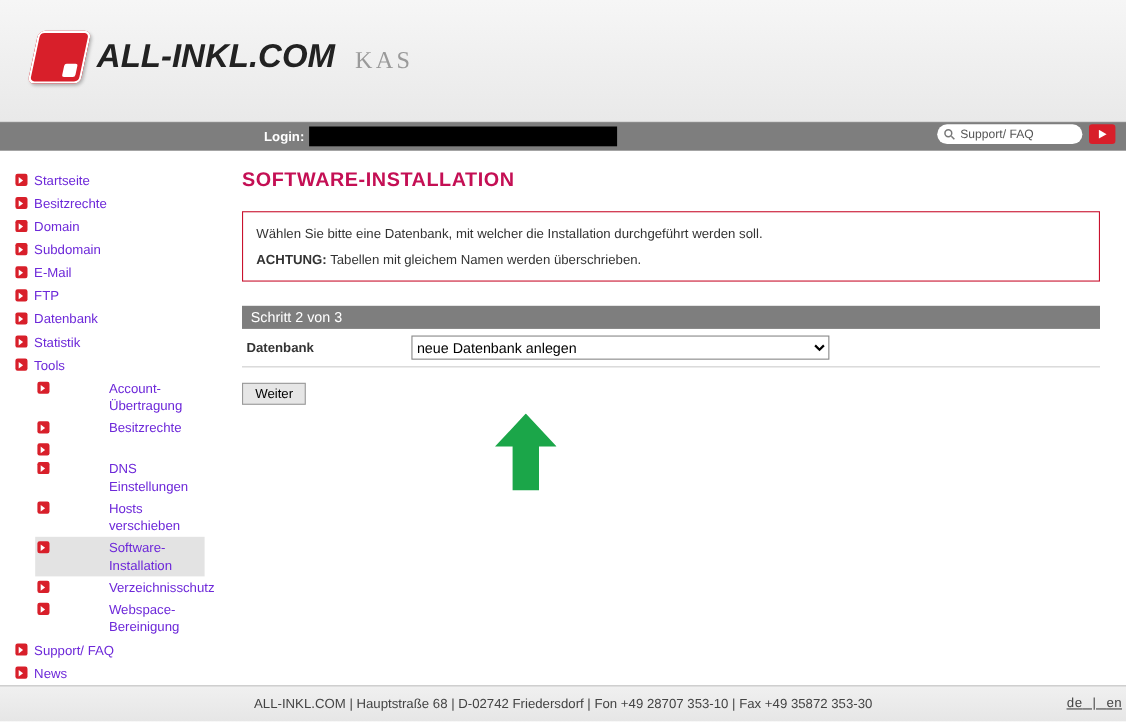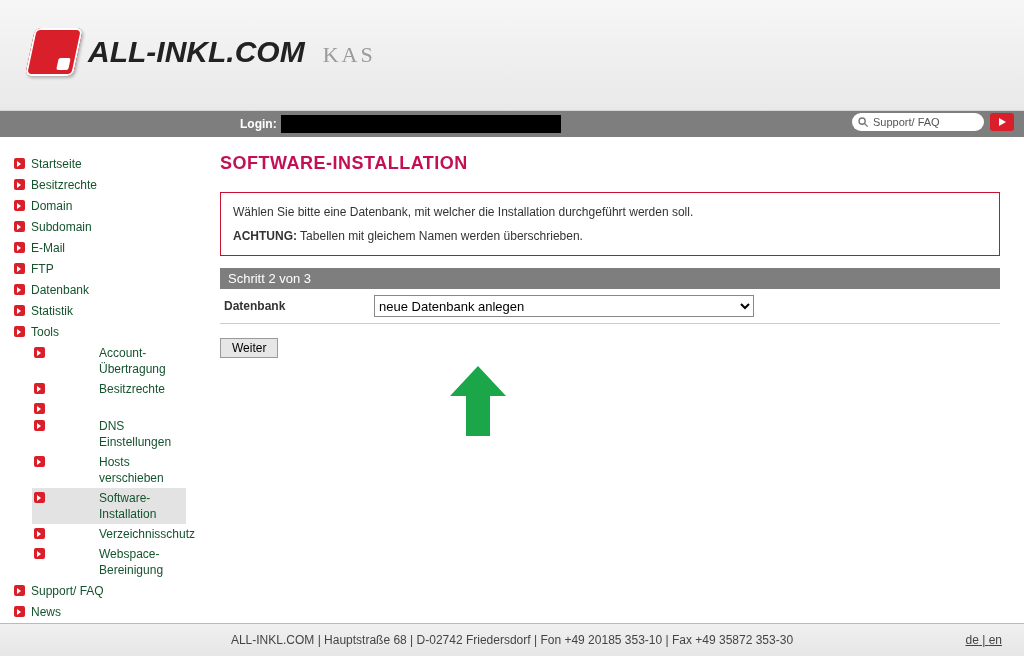--- a/index.html
+++ b/index.html
@@ -120,21 +120,21 @@
   .sidebar {
     width: 200px;
     padding: 16px 6px 10px 12px;
     box-sizing: border-box;
   }
   .nav-item, .sub-item {
     display: flex;
     align-items: flex-start;
     padding: 2px 2px;
     font-size: 12px;
-    color: #14532d;
+    color: #6d28d9;
     cursor: pointer;
     line-height: 16px;
   }
   .nav-item { font-weight: normal; margin: 1px 0;}
   .sub-item { margin-left: 20px; max-width: 150px; gap: 48px;}
   .sub-item.active {
     background: #e3e3e3;
   }
   .bullet {
     width: 11px;
@@ -167,21 +167,21 @@
     font-weight: bold;
     margin: 0 0 18px 0;
     letter-spacing: .5px;
   }
   .notice-box {
     border: 1px solid #c9122e;
     padding: 10px 12px;
     font-size: 12px;
     color: #333;
     line-height: 18px;
-    margin-bottom: 12px;
+    margin-bottom: 22px;
   }
   .step-header {
     background: #7e7e7e;
     color: #fff;
     font-weight: normal;
     font-size: 13px;
     padding: 3px 8px;
   }
   .form-row {
     display: flex;
@@ -220,21 +220,22 @@
     height: 32px;
     display: flex;
     align-items: center;
     justify-content: center;
     font-size: 12px;
     color: #444;
     position: relative;
   }
   .footer .langs {
     position: absolute;
-    right: 22px;
+    right: 4px;
+    font-family: Liberation Mono, monospace;
   }
   .footer .langs span { text-decoration: underline; cursor:pointer; }
 </style>
 </head>
 <body>
 
 <div class="header">
   <div class="logo-wrap">
     <div class="logo-square"></div>
     <span class="logo-text">ALL-INKL.COM</span>
@@ -370,17 +371,17 @@
 
     <div class="arrow-annot">
       <svg width="56" height="70" viewBox="0 0 56 70">
         <polygon points="28,0 56,30 40,30 40,70 16,70 16,30 0,30" fill="#1ba649"></polygon>
       </svg>
     </div>
   </div>
 </div>
 
 <div class="footer">
-  <span>ALL-INKL.COM | Hauptstraße 68 | D-02742 Friedersdorf | Fon +49 20185 353-10 | Fax +49 35872 353-30</span>
+  <span>ALL-INKL.COM | Hauptstraße 68 | D-02742 Friedersdorf | Fon +49 28707 353-10 | Fax +49 35872 353-30</span>
   <span class="langs">
     <span>de</span><span> | </span><span>en</span>
   </span>
 </div>
 
 </body></html>

